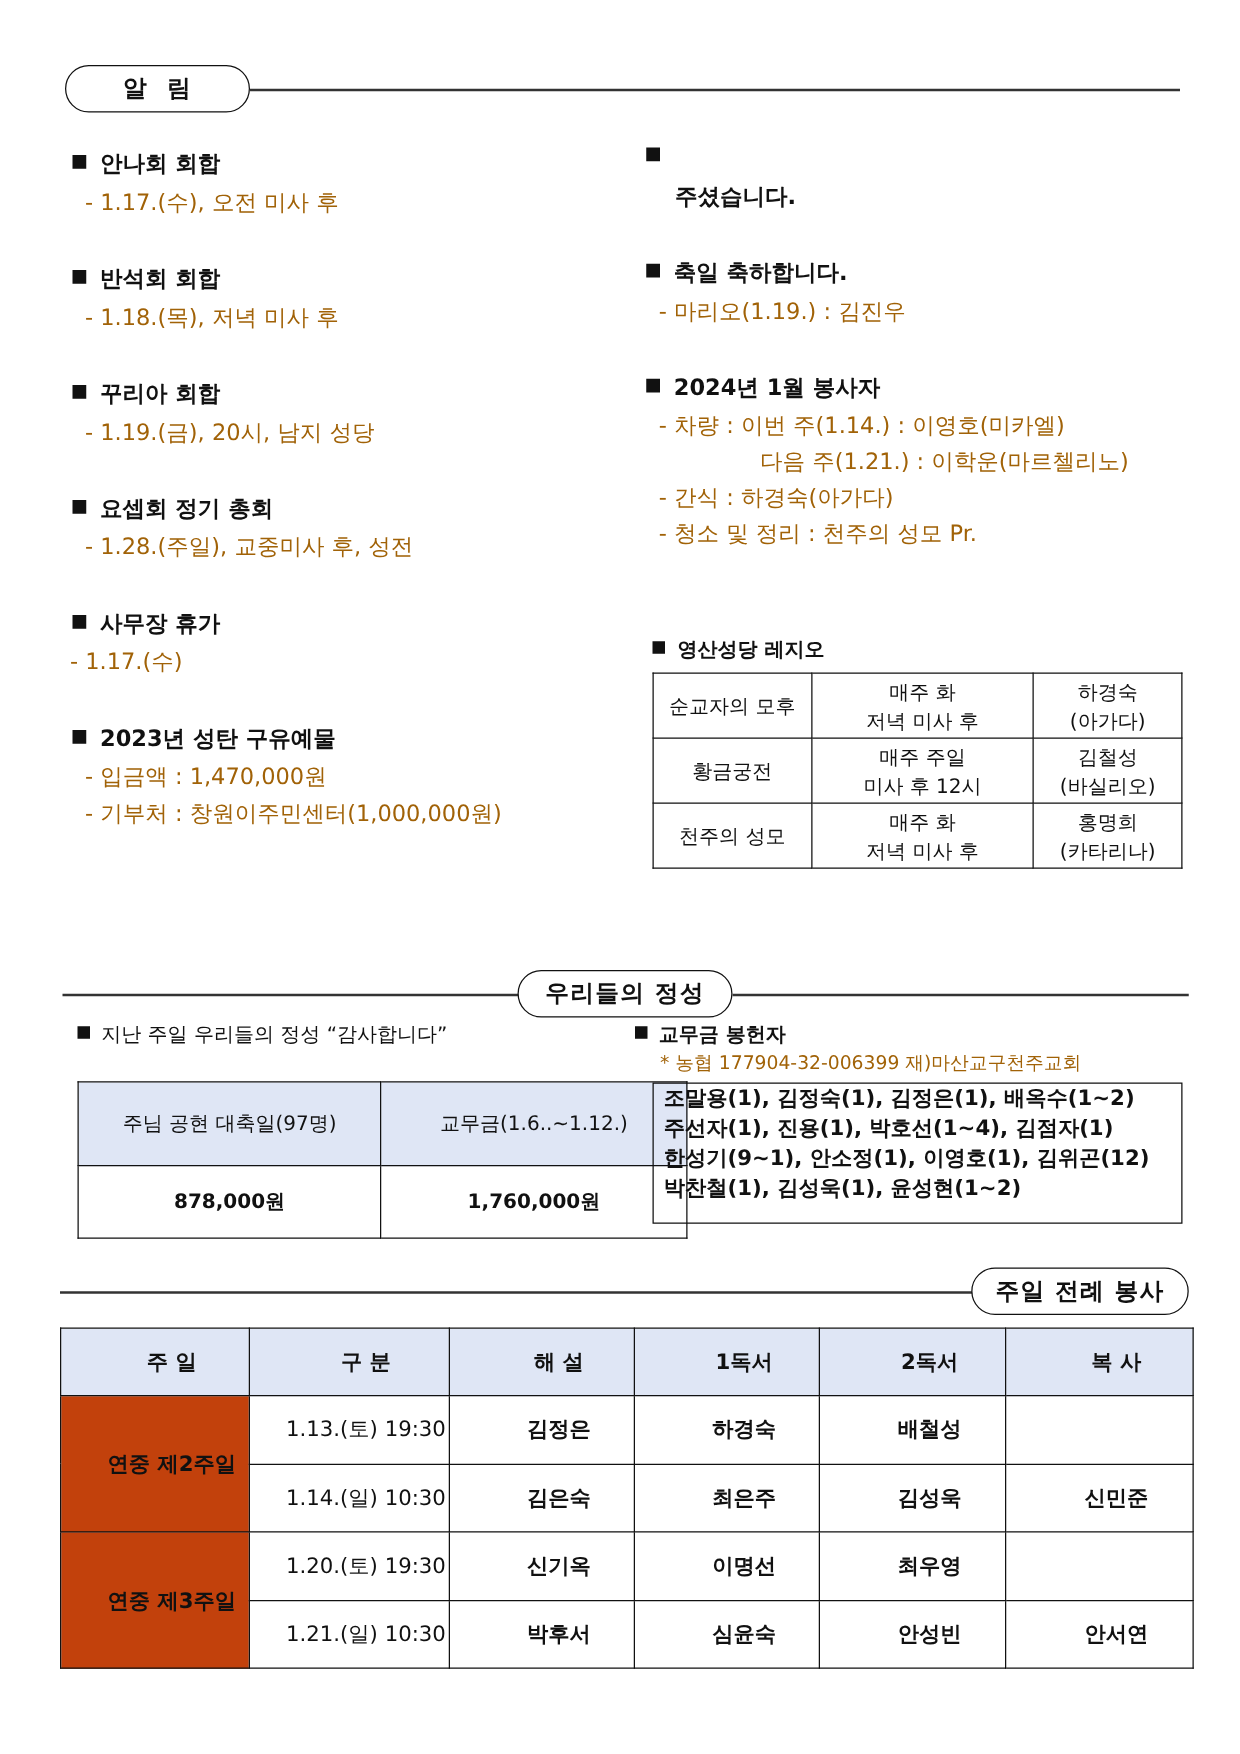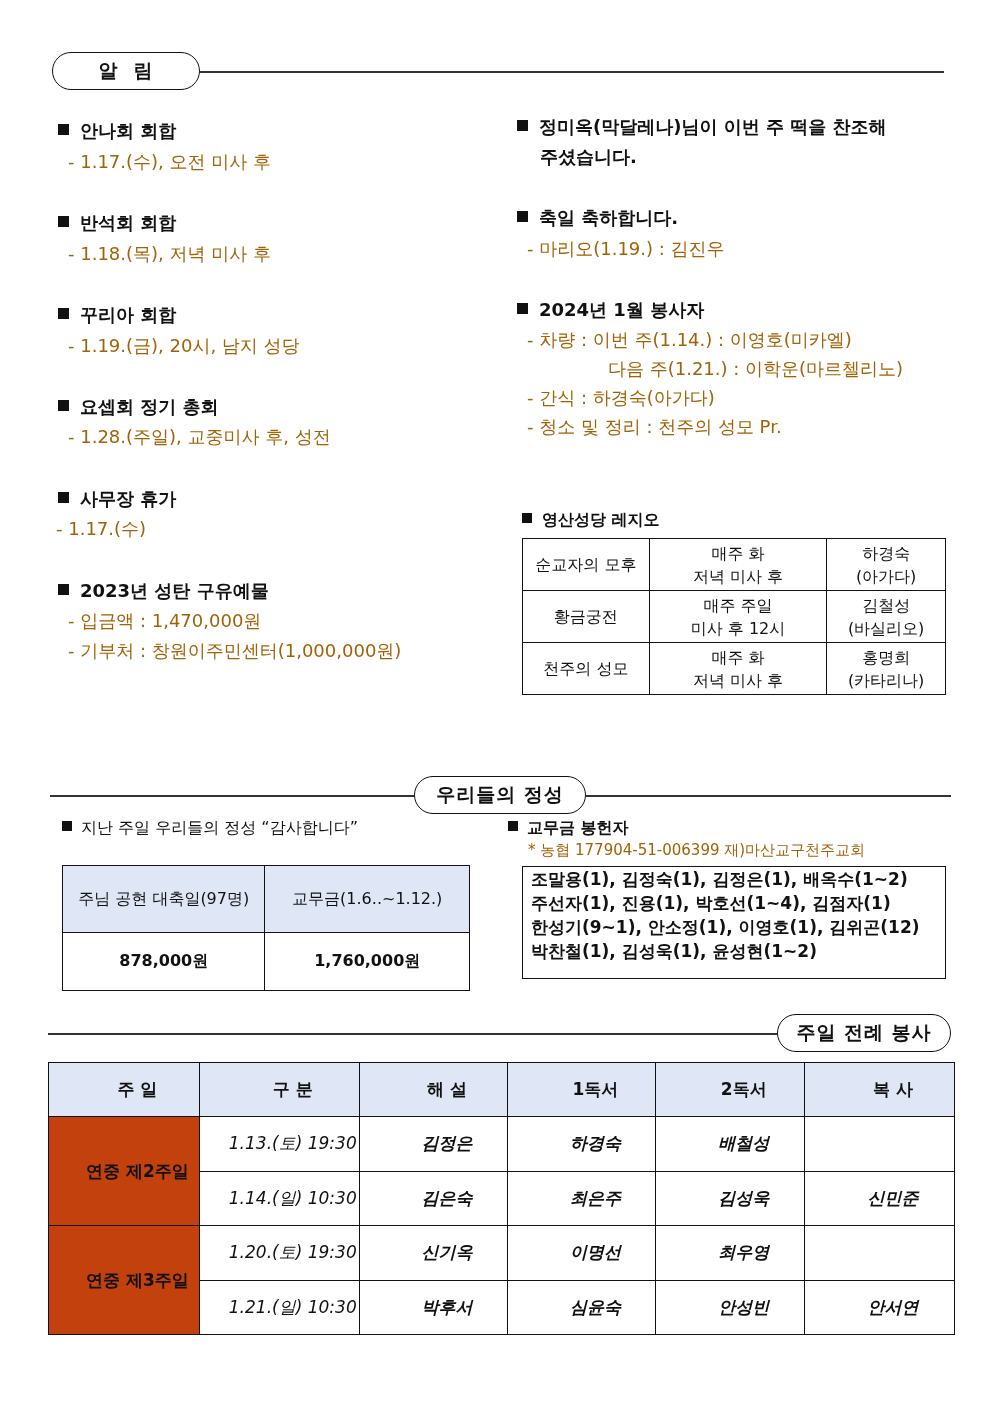--- a/index.html
+++ b/index.html
@@ -21,34 +21,34 @@
 
   
   table { border-collapse: collapse; }
   .legio { position: absolute; left: 522px; top: 538px; width: 424px; }
   .legio td, .legio th { border: 1.5px solid #111; text-align: center; font-size: 16px; font-weight: normal; line-height: 23px; }
   .legio th { background: #dfe6f5; height: 34px; }
   .legio tr.hdr th { border-bottom: 4px double #111; }
   .legio td { height: 52px; }
 
   
-  .offer { position: absolute; left: 62px; top: 865px; width: 408px; }
+  .offer { position: absolute; left: 62px; top: 865px; width: 488px; }
   .offer td { border: 1.5px solid #111; text-align: center; font-size: 16px; font-weight: bold; }
   .offer tr.hdr td { background: #dfe6f5; height: 67px; font-weight: normal; }
   .offer tr.val td { height: 58px; }
 
   .donor-box { position: absolute; left: 522px; top: 866px; width: 424px; height: 113px; border: 1.5px solid #111; padding: 0 8px; font-size: 17px; line-height: 24px; font-weight: bold; }
 
   
   .lit { position: absolute; left: 48px; top: 1062px; width: 907px; }
   .lit td { border: 1.5px solid #111; text-align: center; font-size: 17px; height: 54.5px; padding-left: 27px; }
   .lit tr.hdr td { background: #dfe6f5; height: 54px; font-weight: bold; }
   .lit td.week { background: #c2410c; font-weight: bold; }
-  .lit td.slot { font-weight: normal; font-style: italic; }
-  .lit td.name { font-weight: bold; font-style: italic; }
+  .lit td.slot { font-weight: normal; }
+  .lit td.name { font-weight: bold; }
 </style>
 </head>
 <body>
 
 <div class="pill" style="left:52px; top:52px; width:148px; height:38px;">
   <span style="white-space:pre;">알  림</span>
 </div>
 <div class="hline" style="left:200px; top:71px; width:744px;"></div>
 
 <div class="item-title" style="left:58px; top:119px;"><span class="sq"></span><span>안나회 회합</span></div>
@@ -63,21 +63,21 @@
 <div class="item-title" style="left:58px; top:395px;"><span class="sq"></span><span>요셉회 정기 총회</span></div>
 <div class="item-line" style="left:68px; top:425px;">- 1.28.(주일), 교중미사 후, 성전</div>
 
 <div class="item-title" style="left:58px; top:487px;"><span class="sq"></span><span>사무장 휴가</span></div>
 <div class="item-line" style="left:56px; top:517px;text-align:center;">- 1.17.(수)</div>
 
 <div class="item-title" style="left:58px; top:579px;"><span class="sq"></span><span>2023년 성탄 구유예물</span></div>
 <div class="item-line" style="left:68px; top:609px;">- 입금액 : 1,470,000원</div>
 <div class="item-line" style="left:68px; top:639px;">- 기부처 : 창원이주민센터(1,000,000원)</div>
 
-<div class="item-title" style="left:517px; top:115px;"><span class="sq"></span><span>정미옥(막달레나)님이 이번 주 떡을 찬조해</span></div>
+<div class="item-title" style="left:517px; top:115px;"><span class="sq"></span></div>
 <div class="item-title" style="left:540px; top:145px;">주셨습니다.</div>
 
 <div class="item-title" style="left:517px; top:206px;"><span class="sq"></span><span>축일 축하합니다.</span></div>
 <div class="item-line" style="left:527px; top:237px;">- 마리오(1.19.) : 김진우</div>
 
 <div class="item-title" style="left:517px; top:298px;"><span class="sq"></span><span>2024년 1월 봉사자</span></div>
 <div class="item-line" style="left:527px; top:328px;">- 차량 : 이번 주(1.14.) : 이영호(미카엘)</div>
 <div class="item-line" style="left:608px; top:357px;">다음 주(1.21.) : 이학운(마르첼리노)</div>
 <div class="item-line" style="left:527px; top:386px;">- 간식 : 하경숙(아가다)</div>
 <div class="item-line" style="left:527px; top:415px;">- 청소 및 정리 : 천주의 성모 Pr.</div>
@@ -145,21 +145,21 @@
     <td>교무금(1.6..~1.12.)</td>
   </tr>
   <tr class="val">
     <td>878,000원</td>
     <td>1,760,000원</td>
   </tr>
 </tbody>
   </table>
 
 <div class="item-title" style="left:508px; top:818px; font-size:16px;"><span class="sq" style="width:10px;height:10px;margin-right:9px;"></span><span>교무금 봉헌자</span></div>
-<div class="item-line" style="left:528px; top:841px; font-size:15px;">* 농협 177904-51-006399 재)마산교구천주교회</div>
+<div class="item-line" style="left:528px; top:841px; font-size:15px;">* 농협 177904-32-006399 재)마산교구천주교회</div>
 
 <div class="donor-box">
   <div>조말용(1), 김정숙(1), 김정은(1), 배옥수(1~2)</div>
   <div>주선자(1), 진용(1), 박호선(1~4), 김점자(1)</div>
   <div>한성기(9~1), 안소정(1), 이영호(1), 김위곤(12)</div>
   <div>박찬철(1), 김성욱(1), 윤성현(1~2)</div>
 </div>
 
 <div class="hline" style="left:48px; top:1033px; width:731px;"></div>
 <div class="pill" style="left:777px; top:1014px; width:174px; height:38px;">

